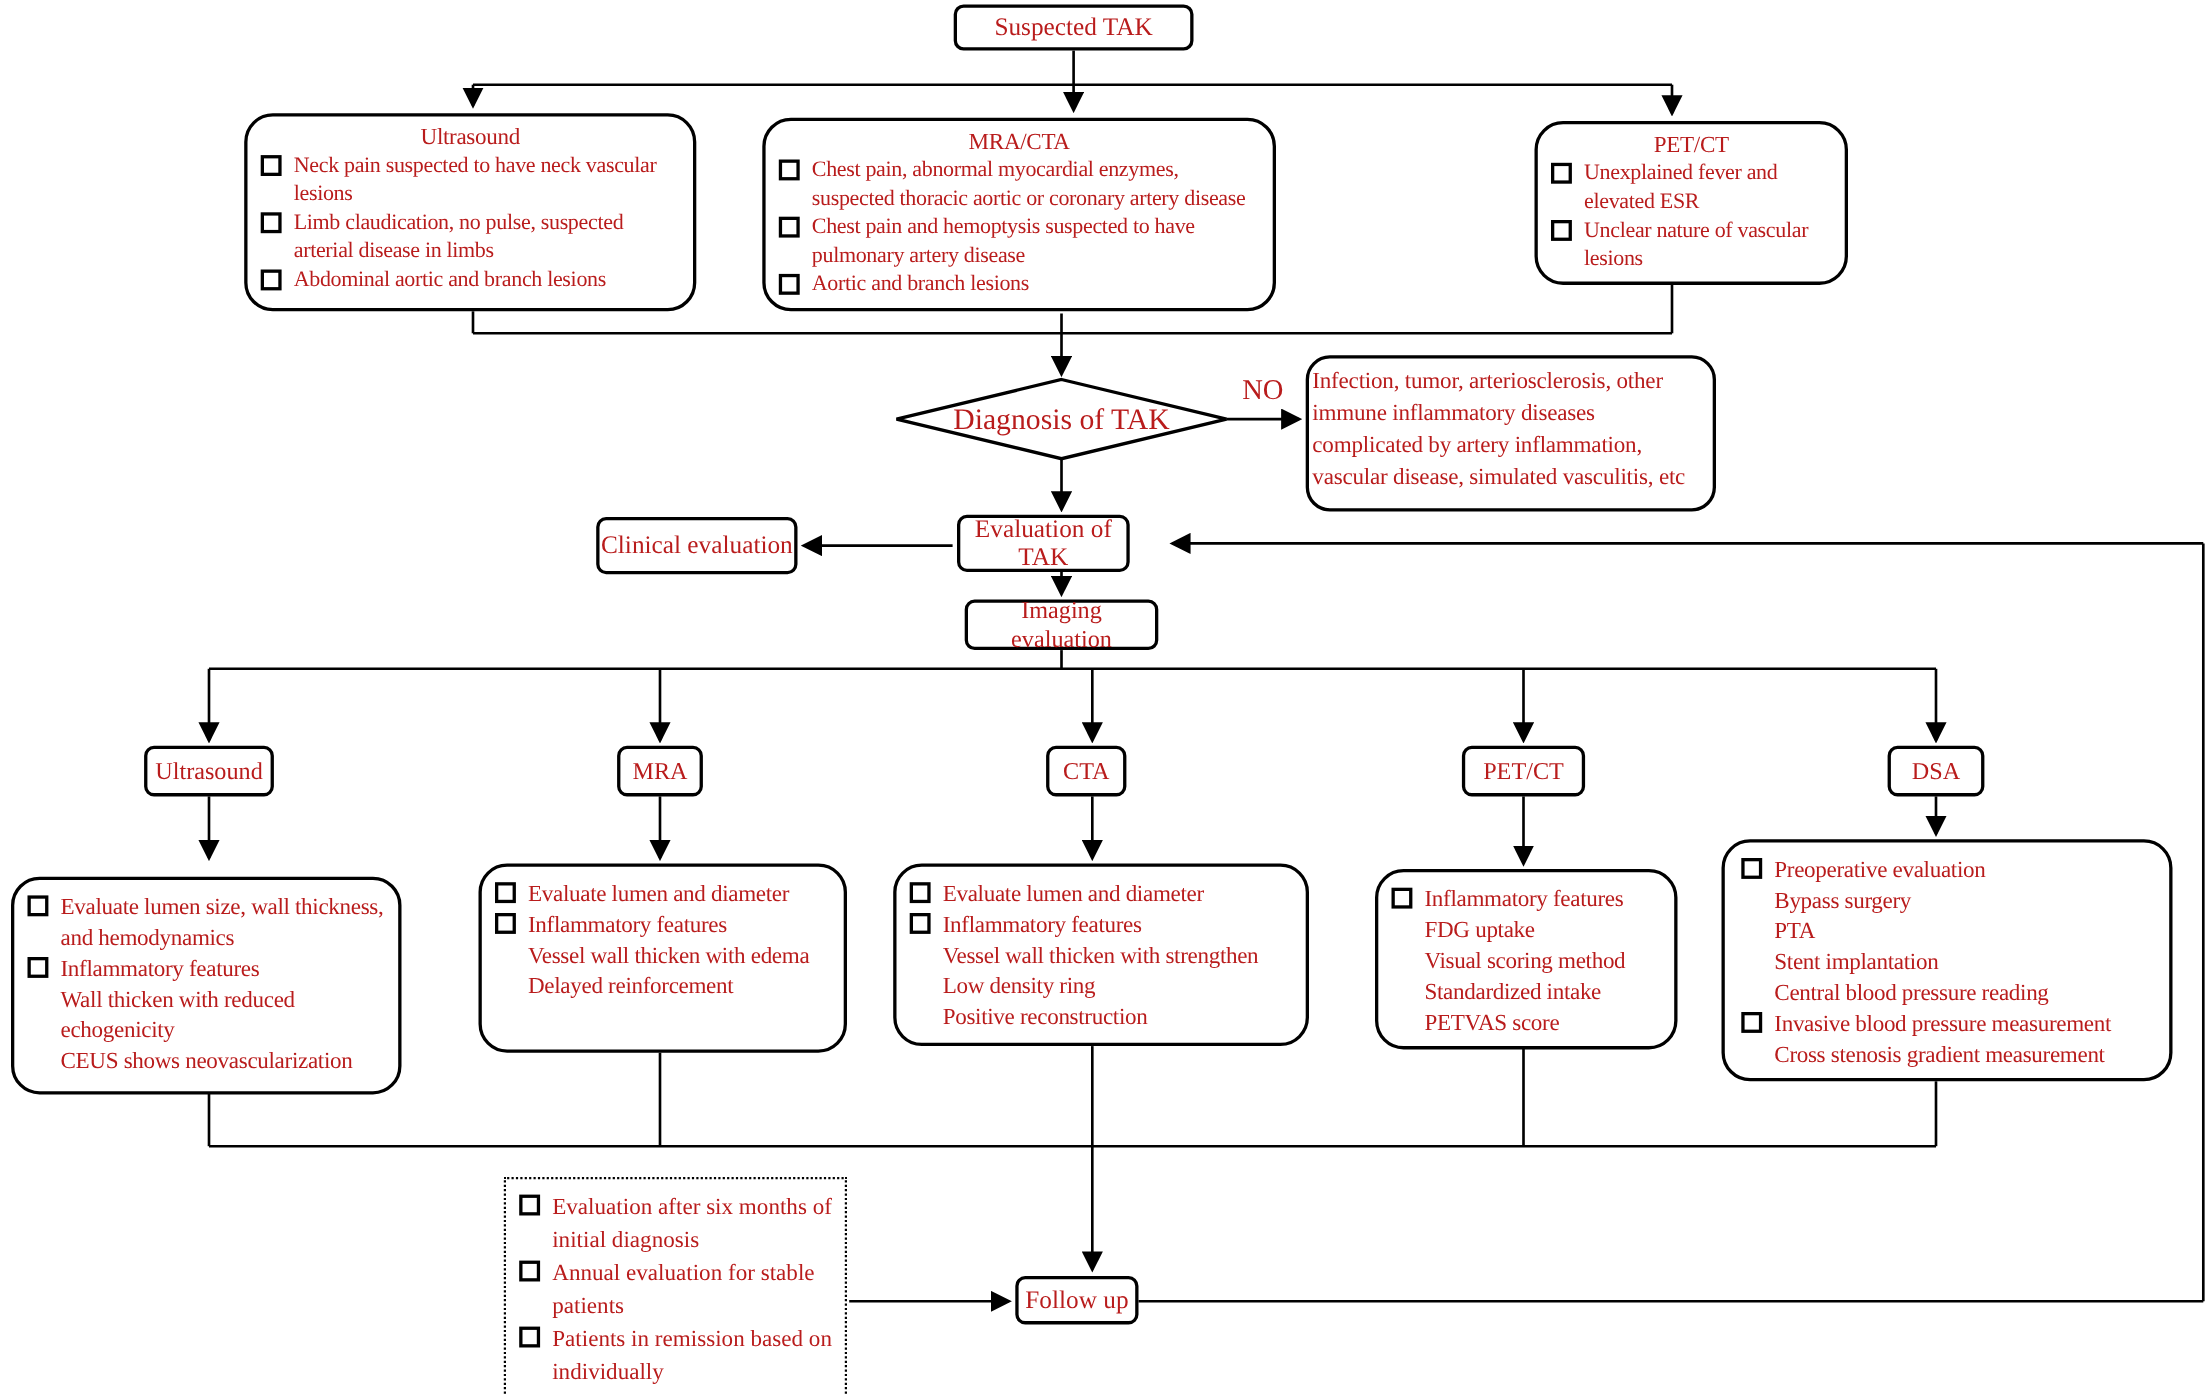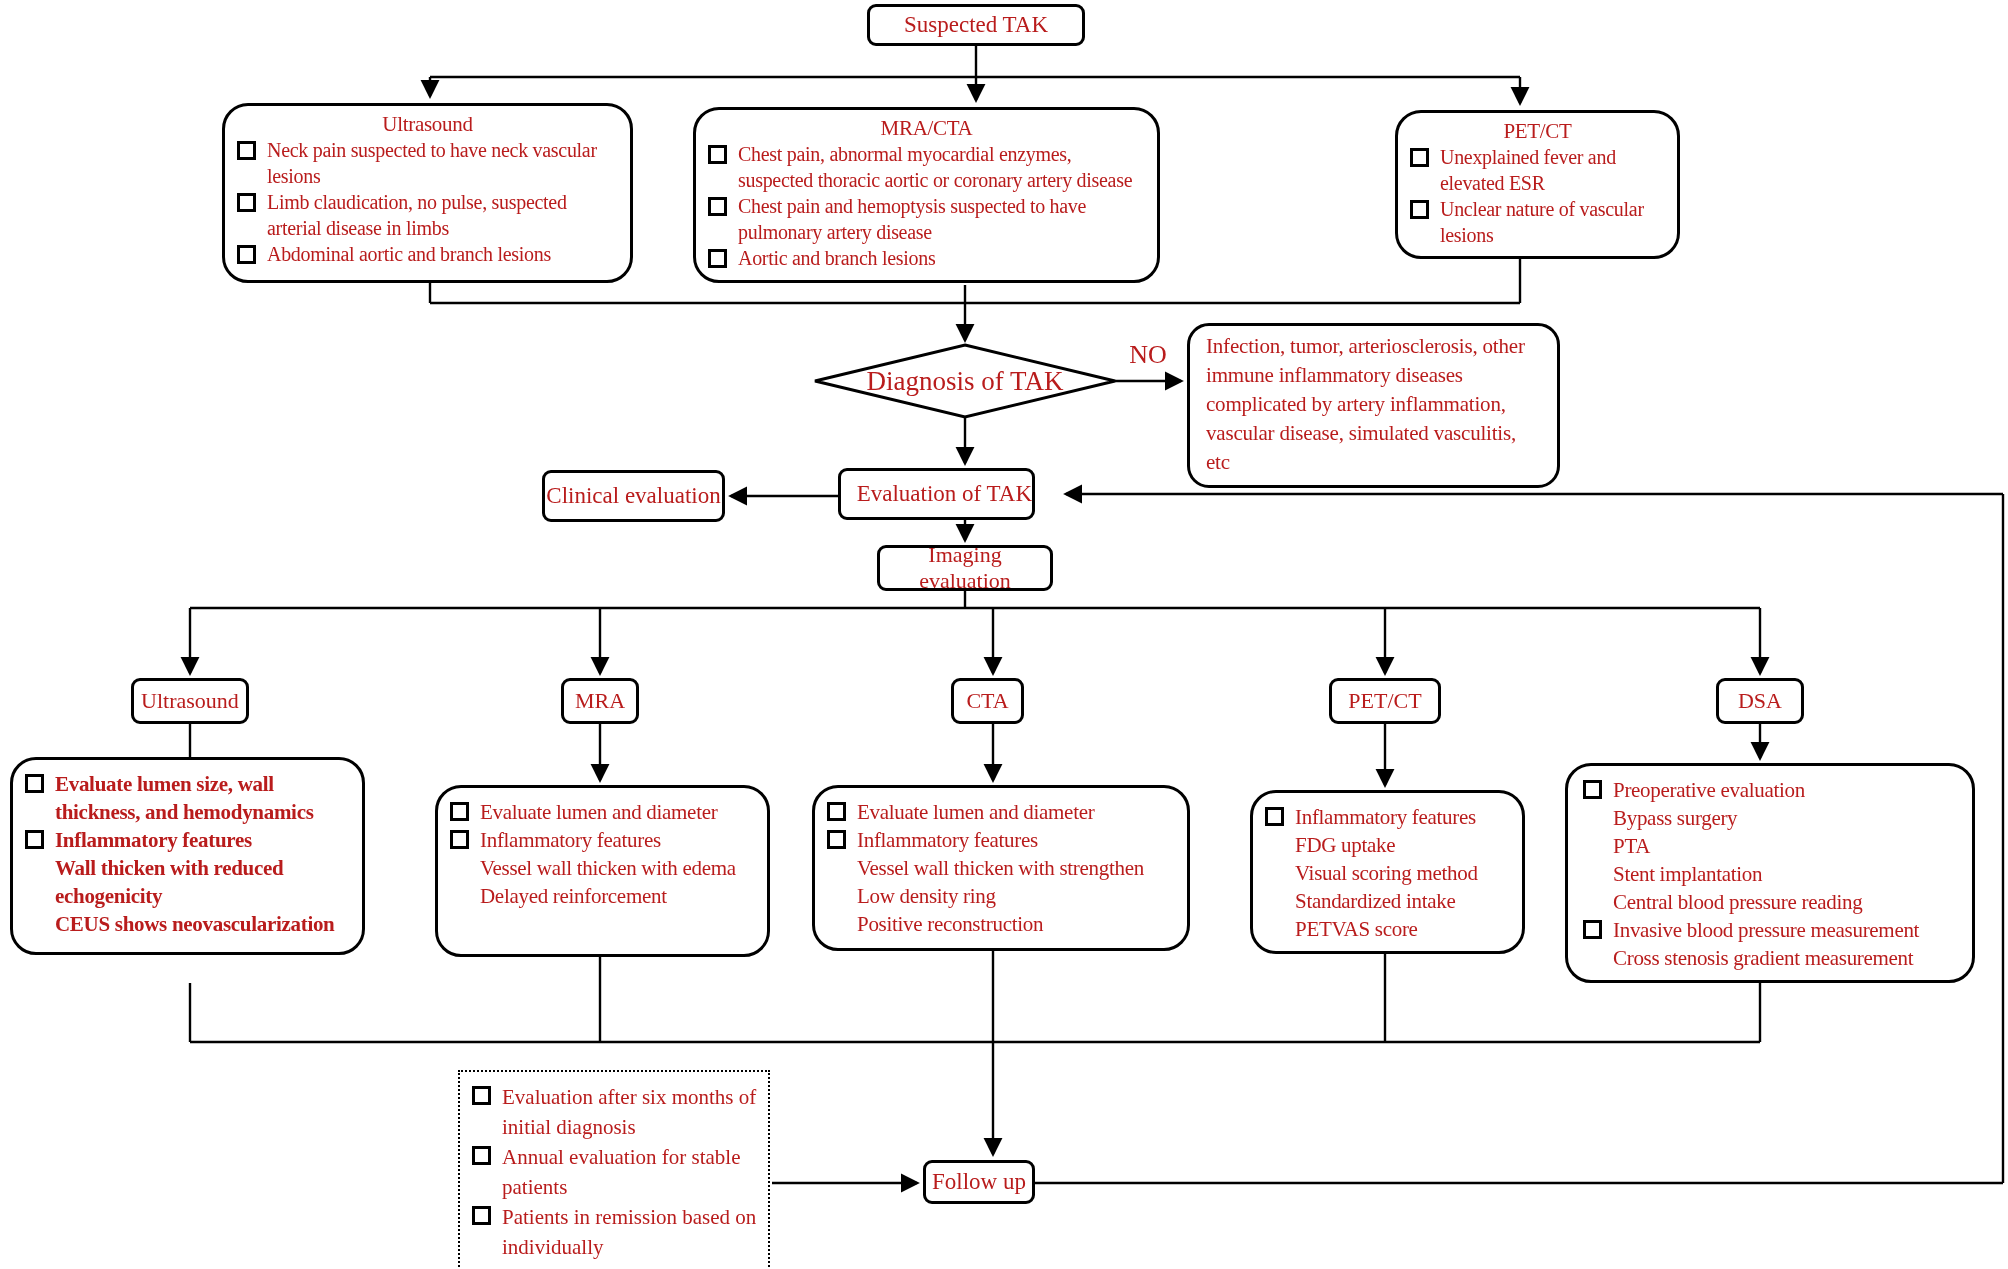--- a/index.html
+++ b/index.html
@@ -168,29 +168,29 @@
           <span>Unclear nature of vascular lesions</span>
         </div>
       </div>
   </div>
 
   <div class="diamond-label" style="left:815px;top:345px;width:300px;height:72px;">
     <span>Diagnosis of TAK</span>
   </div>
   <div class="edge-label" style="left:1116px;top:340px;width:64px;">NO</div>
 
-  <div class="bx" style="left:1187px;top:323px;width:373px;min-height:142px;border-radius:22px;font-size:21px;line-height:29px;letter-spacing:-0.2px;padding:6px 14px 8px 16px;">
+  <div class="bx" style="left:1187px;top:323px;width:373px;min-height:142px;border-radius:22px;font-size:21px;line-height:29px;letter-spacing:-0.2px;padding:6px 14px 8px 3px;">
     <span>Infection, tumor, arteriosclerosis, other immune inflammatory diseases complicated by artery inflammation, vascular disease, simulated vasculitis, etc</span>
   </div>
 
   <div class="node" style="left:542px;top:470px;width:183px;height:52px;font-family:Liberation Serif, serif;">
     <span>Clinical evaluation</span>
   </div>
 
-  <div class="node" style="left:838px;top:468px;width:197px;height:52px;justify-content:flex-end;">
+  <div class="node" style="left:870px;top:468px;width:157px;height:52px;">
     <span>Evaluation of TAK</span>
   </div>
 
   <div class="node" style="left:877px;top:545px;width:176px;height:46px;font-size:22px;">
     <span>Imaging evaluation</span>
   </div>
 
   <div class="node" style="left:131px;top:678px;width:118px;height:46px;font-size:22px;">
     <span>Ultrasound</span>
   </div>
@@ -200,21 +200,21 @@
   <div class="node" style="left:951px;top:678px;width:73px;height:46px;font-size:22px;">
     <span>CTA</span>
   </div>
   <div class="node" style="left:1329px;top:678px;width:112px;height:46px;font-size:22px;">
     <span>PET/CT</span>
   </div>
   <div class="node" style="left:1716px;top:678px;width:88px;height:46px;font-size:22px;">
     <span>DSA</span>
   </div>
 
-  <div class="bx detail" style="left:10px;top:757px;width:355px;min-height:198px;font-weight:bold;">
+  <div class="bx detail" style="left:10px;top:797px;width:355px;min-height:198px;">
     <div>
         <div class="item">
           <span class="blt sq"></span>
           <span>Evaluate lumen size, wall thickness, and hemodynamics</span>
         </div>
         <div class="item">
           <span class="blt sq"></span>
           <span>Inflammatory features</span>
         </div>
         <div class="item">

